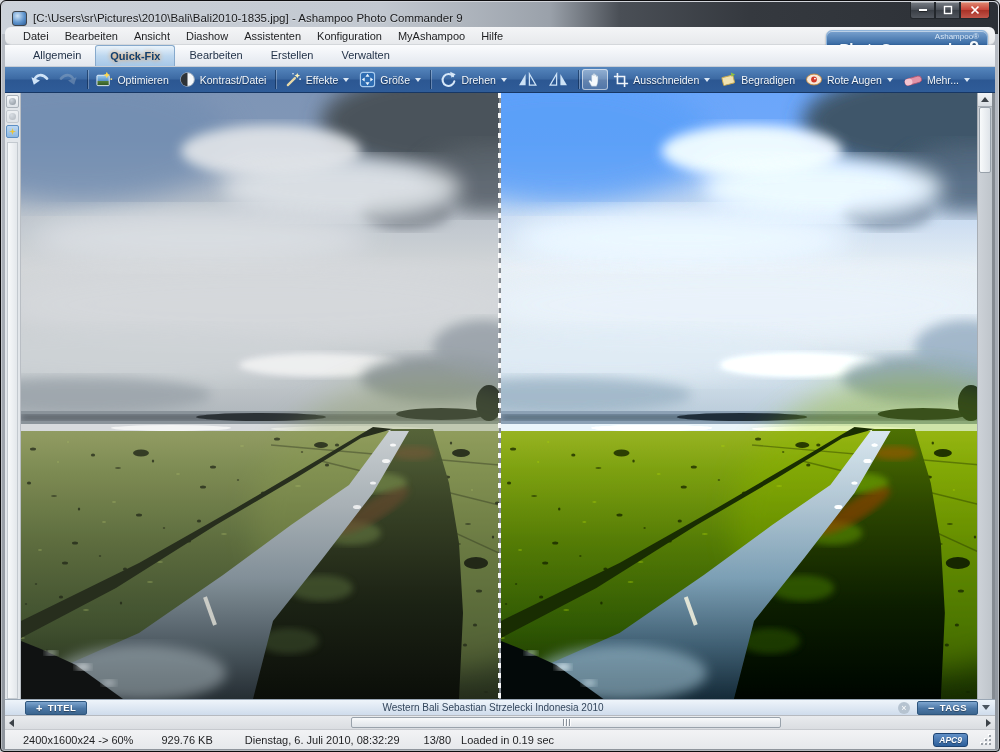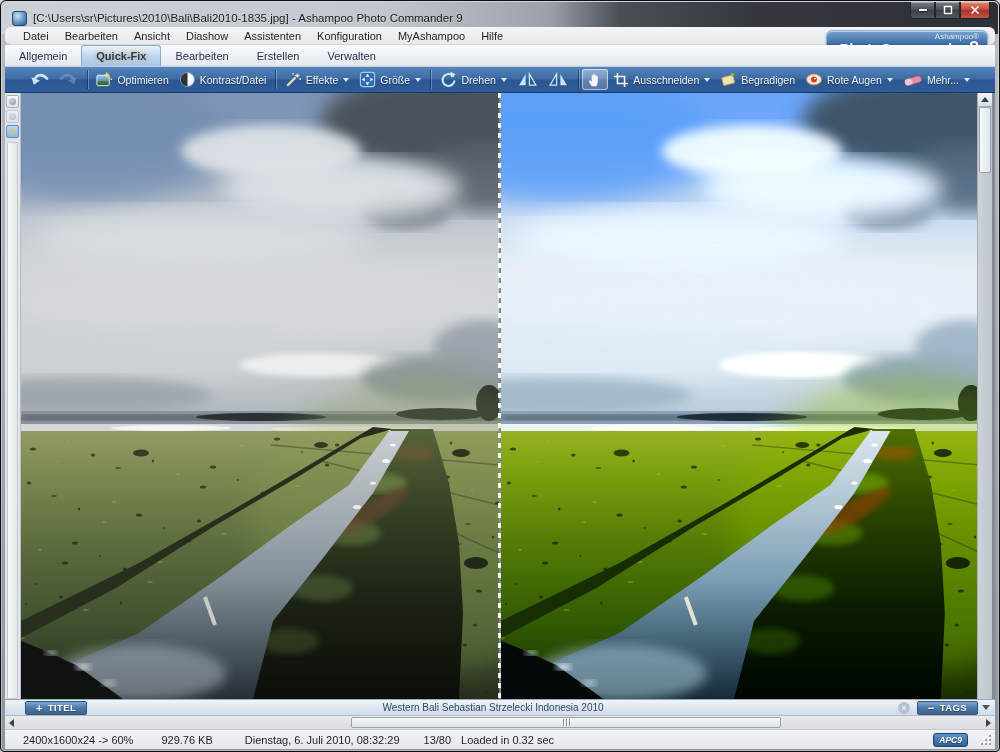--- a/index.html
+++ b/index.html
@@ -32,21 +32,21 @@
   .logo { position:absolute; top:29px; right:11px; width:162px; height:29px; border-radius:6px;
     background:linear-gradient(#7aa2cf,#3f70a8 45%,#2a588f 55%,#3d6ba0); border:1px solid #8fb4da;
     box-shadow:0 1px 2px rgba(0,0,0,.4), inset 0 1px 0 rgba(255,255,255,.5); text-align:right; padding:2px 8px 0 0; }
   .logo-brand { font-size:8px; color:#d9e7f5; line-height:8px; }
   .logo-product { font-size:15px; font-weight:bold; color:#f4f9fd; line-height:15px; letter-spacing:-.3px;
     text-shadow:0 1px 2px rgba(0,0,0,.45); }
   .logo-num { font-size:18px; }
 
   
   .tabbar { position:absolute; left:4px; right:4px; top:44px; height:22px;
-    background:linear-gradient(#fbfcfe,#e2e7ee); border-bottom:1px solid #c7cdd6; display:flex; align-items:center; }
+    background:linear-gradient(#fbfcfe,#e2e7ee); border-bottom:1px solid #c7cdd6; display:flex; align-items:flex-start; padding-left:14px; }
   .tab { font-size:11px; color:#233349; padding:4px 14px 4px 14px; cursor:default; }
   .tab.active { background:linear-gradient(#eaf3fb,#bdd7ef 50%,#a6c7e7); border:1px solid #86a9cc; border-bottom:none;
     border-radius:3px 3px 0 0; color:#12406f; font-weight:bold; text-shadow:0 0 4px rgba(255,150,40,.95); }
 
   
   .toolbar { position:absolute; left:4px; right:4px; top:66px; height:26px;
     background:linear-gradient(#5586bd,#3c69a3 48%,#2c5792 52%,#2f5c98); border-bottom:1px solid #173764;
     display:flex; align-items:center; padding:0 20px; }
   .tbtn { display:flex; align-items:center; gap:4px; padding:2px 5px; border-radius:3px; color:#f2f7fc; font-size:10.5px;
     text-shadow:0 1px 1px rgba(0,0,0,.45); white-space:nowrap; }
@@ -519,21 +519,21 @@
     <div class="hs-arrow r">
         <span class="tri-right"></span>
       </div>
   </div>
 
   <div class="statusbar">
     <span class="st resolution">2400x1600x24 -&gt; 60%</span>
     <span class="st size">929.76 KB</span>
     <span class="st datetime">Dienstag, 6. Juli 2010, 08:32:29</span>
     <span class="st counter">13/80</span>
-    <span class="st loadtime">Loaded in 0.32 sec</span>
+    <span class="st loadtime">Loaded in 0.19 sec</span>
     <div class="st-right">
       <span class="apc-badge">APC9</span>
       <span class="resize-grip">
           <i></i>
           <i></i>
           <i></i>
           <i></i>
           <i></i>
           <i></i>
         </span>

